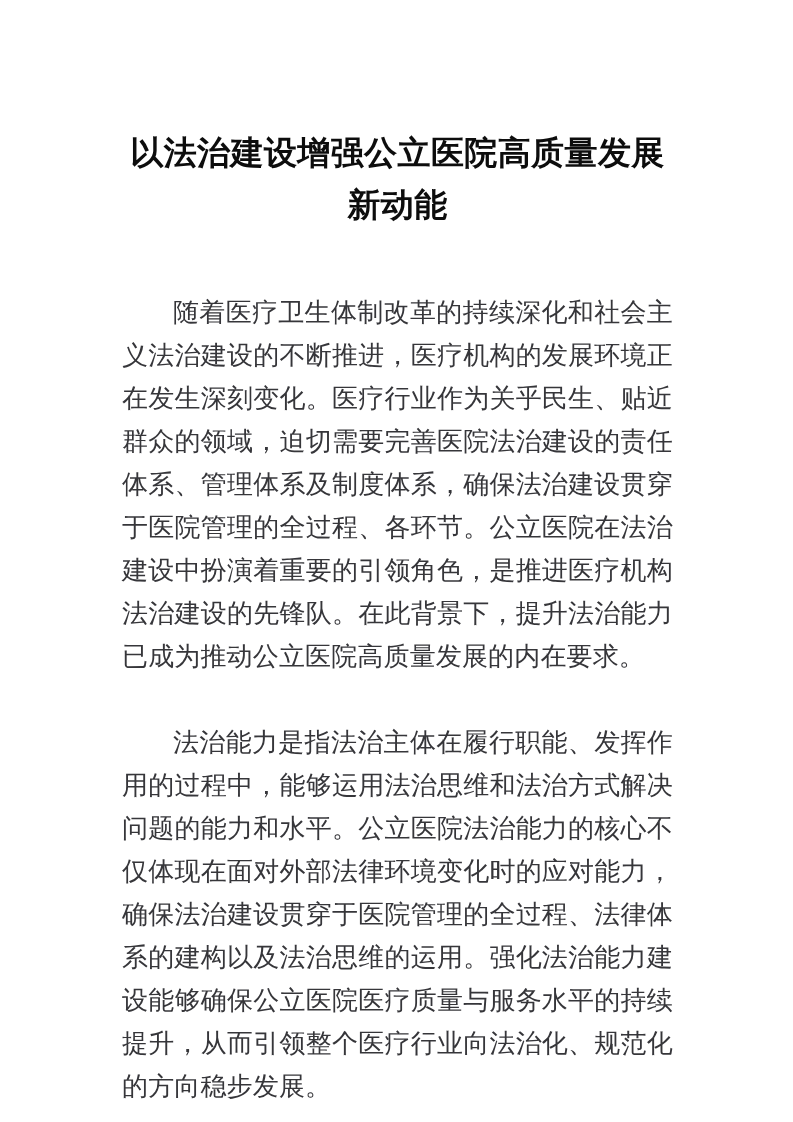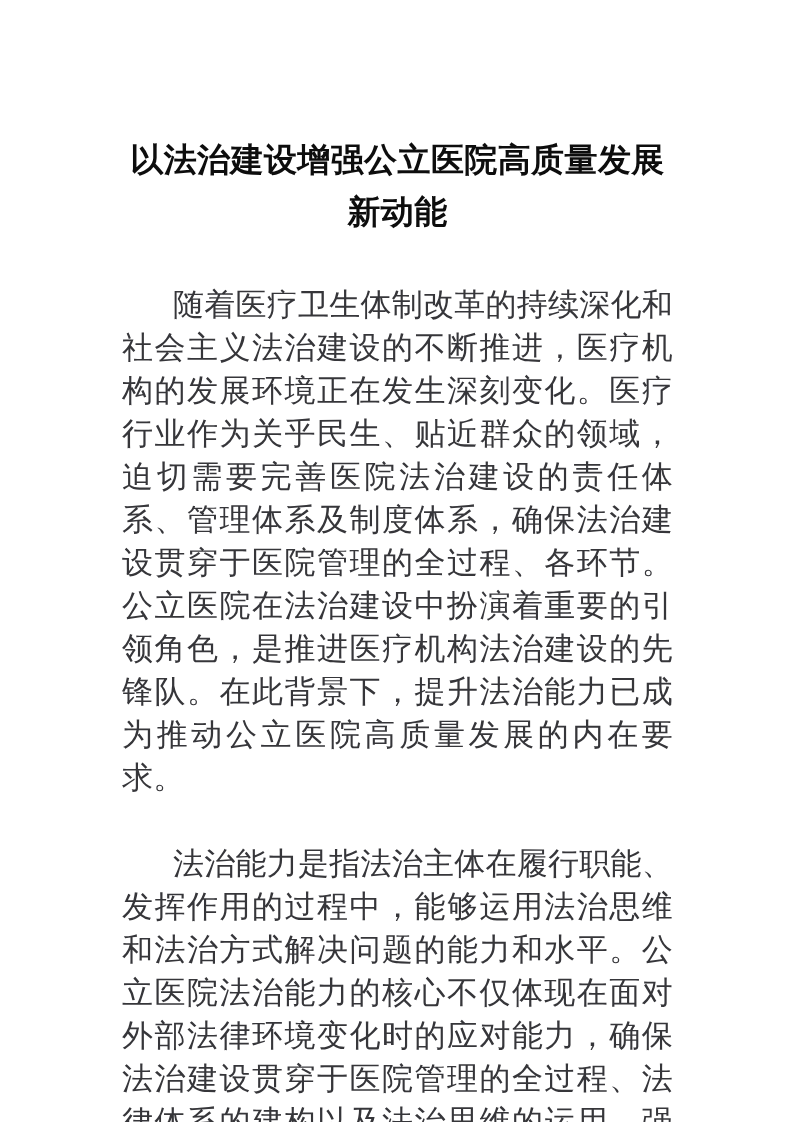--- a/index.html
+++ b/index.html
@@ -26,43 +26,43 @@
     position: absolute;
     left: 122px;
     top: 0;
     width: 551px;
   }
 
   .doc-title {
     margin: 0;
     padding: 0;
     position: absolute;
-    top: 134px;
+    top: 127px;
     left: 0;
     width: 551px;
     font-family: "DejaVu Serif", "Liberation Serif", serif;
     font-size: 33px;
     line-height: 52px;
     font-weight: bold;
     color: #0d0d0d;
     text-align: center;
     letter-spacing: 0.4px;
     text-rendering: optimizeLegibility;
   }
 
   .body-block {
     position: absolute;
     left: 0;
     width: 551px;
   }
 
   .para {
-    margin: 0 0 43px 0;
+    margin: 8px 0 43px 0;
     font-family: "DejaVu Serif", "Liberation Serif", serif;
-    font-size: 31px;
+    font-size: 26px;
     line-height: 43px;
     color: #36363a;
     text-align: justify;
     text-justify: inter-character;
     text-indent: 51px;
     letter-spacing: 0.15px;
     word-break: break-all;
   }
 
   .para:last-child {

